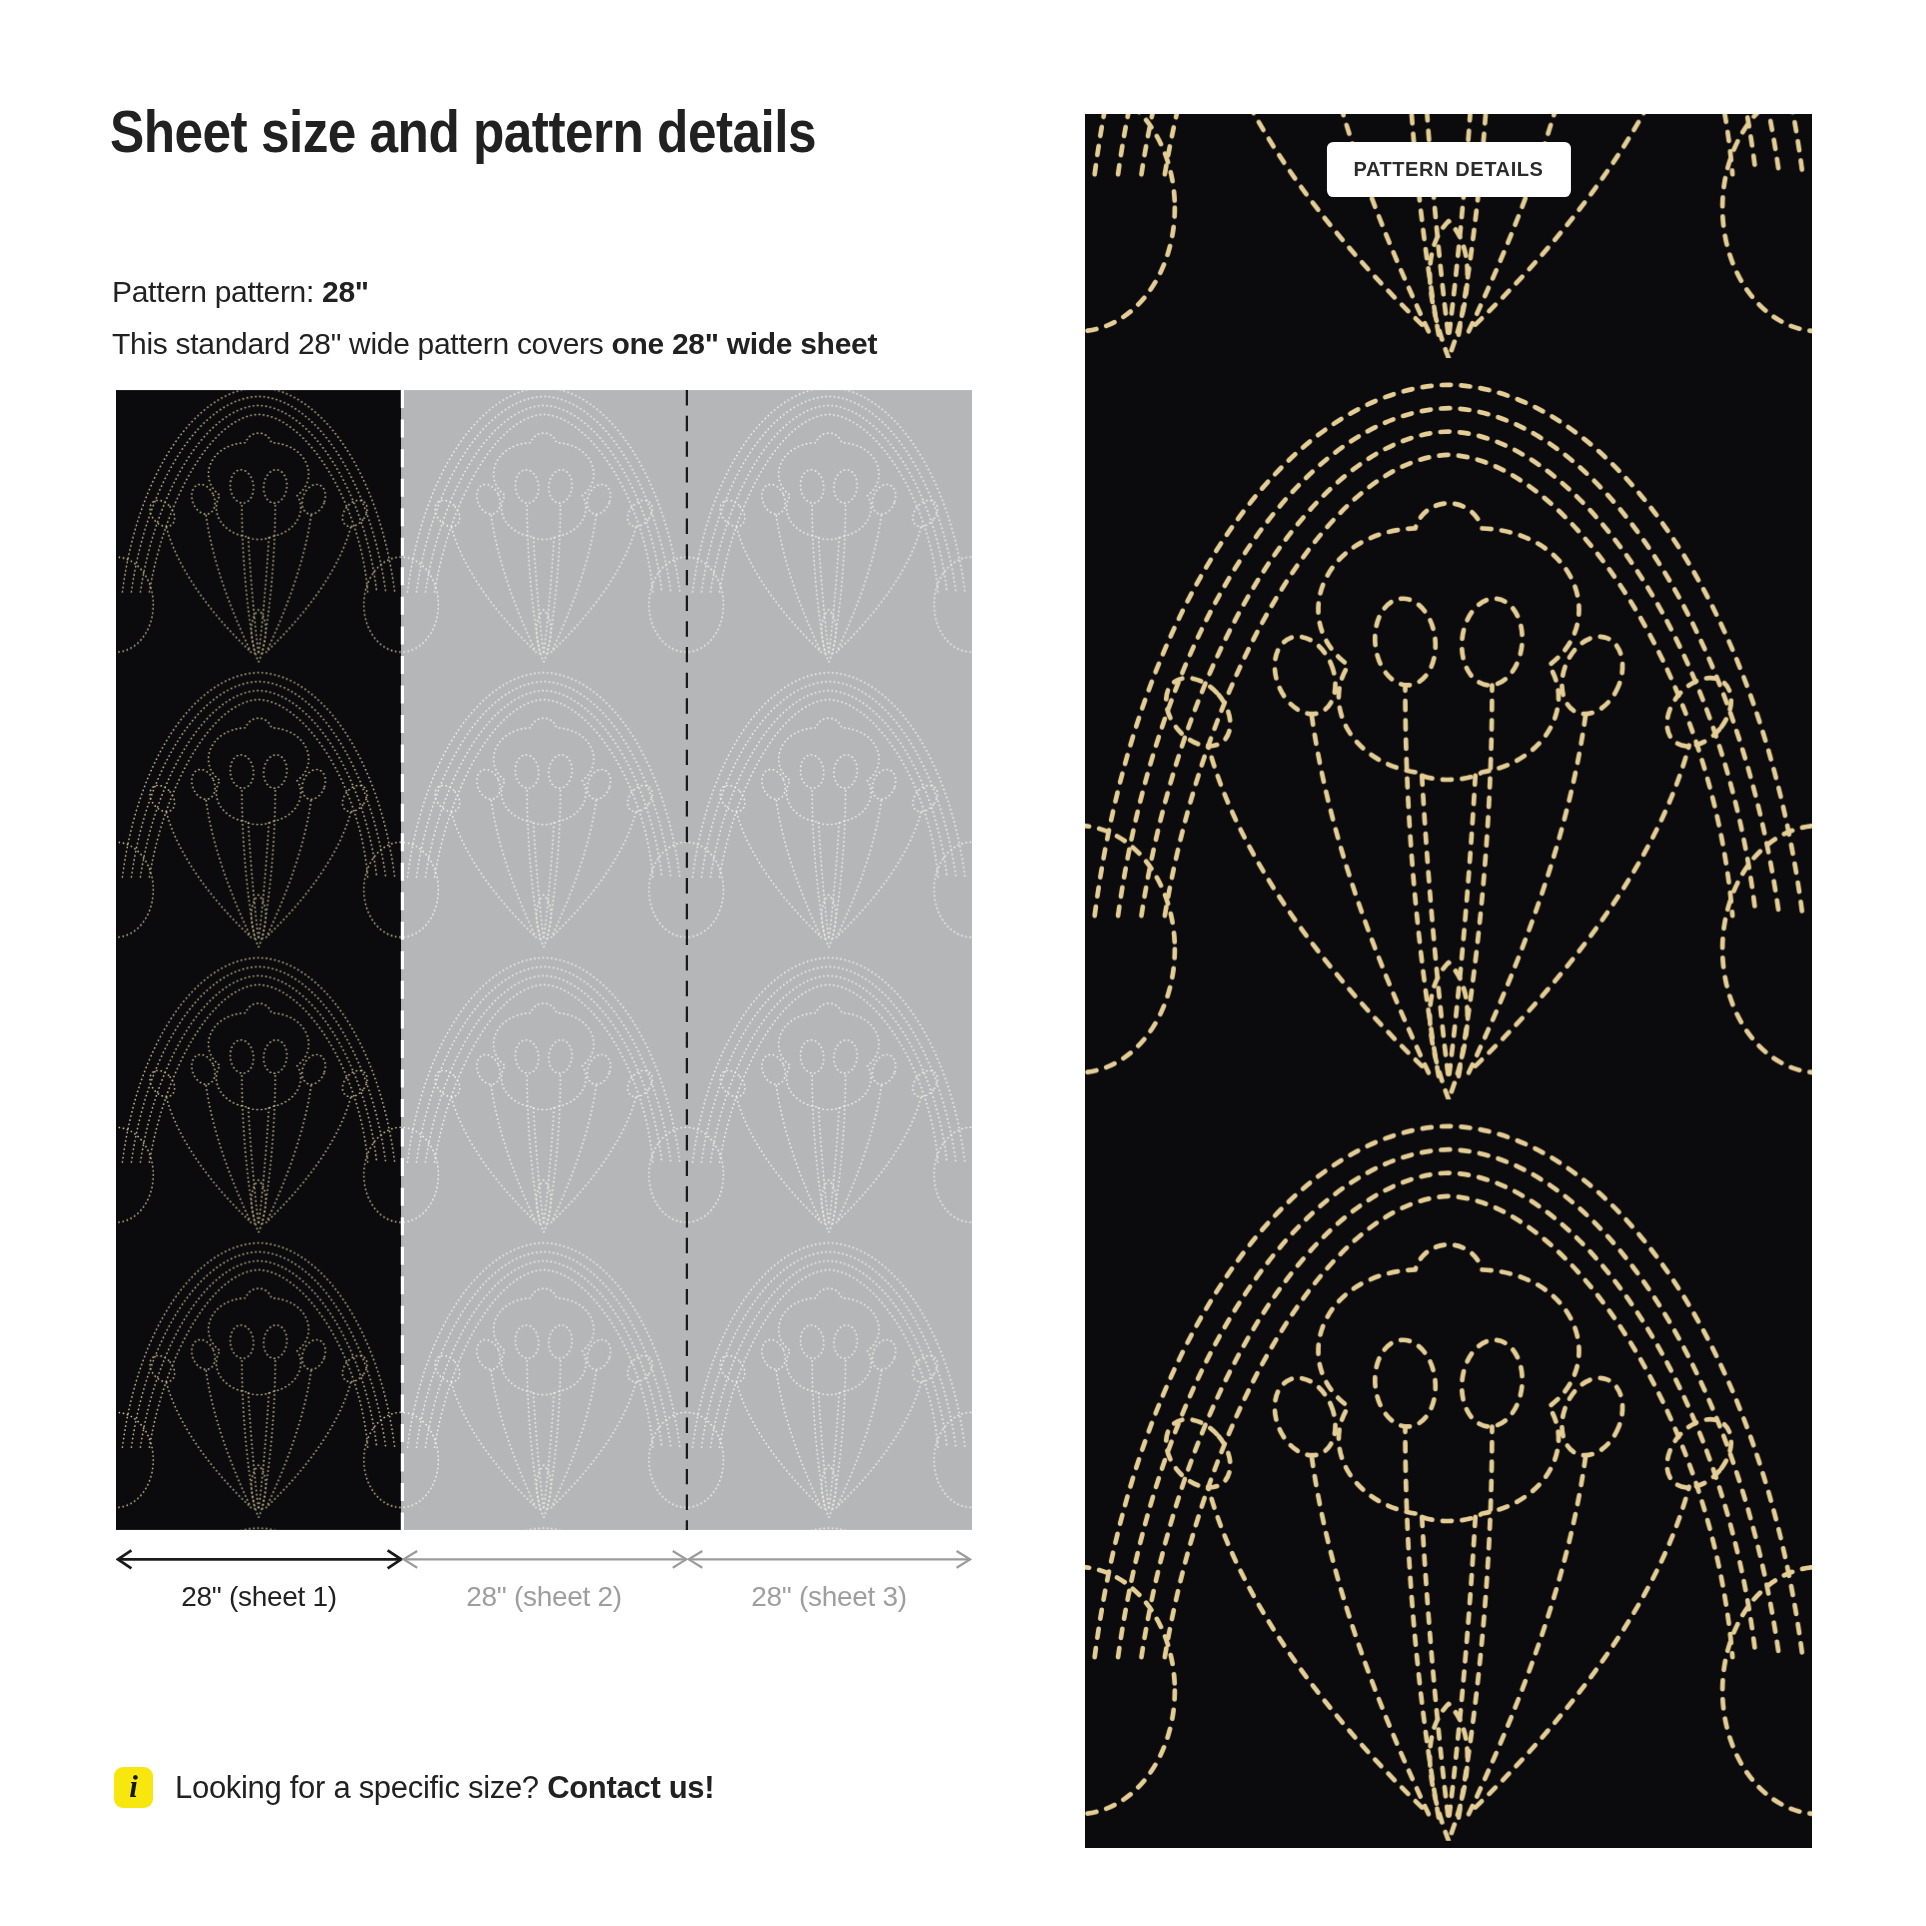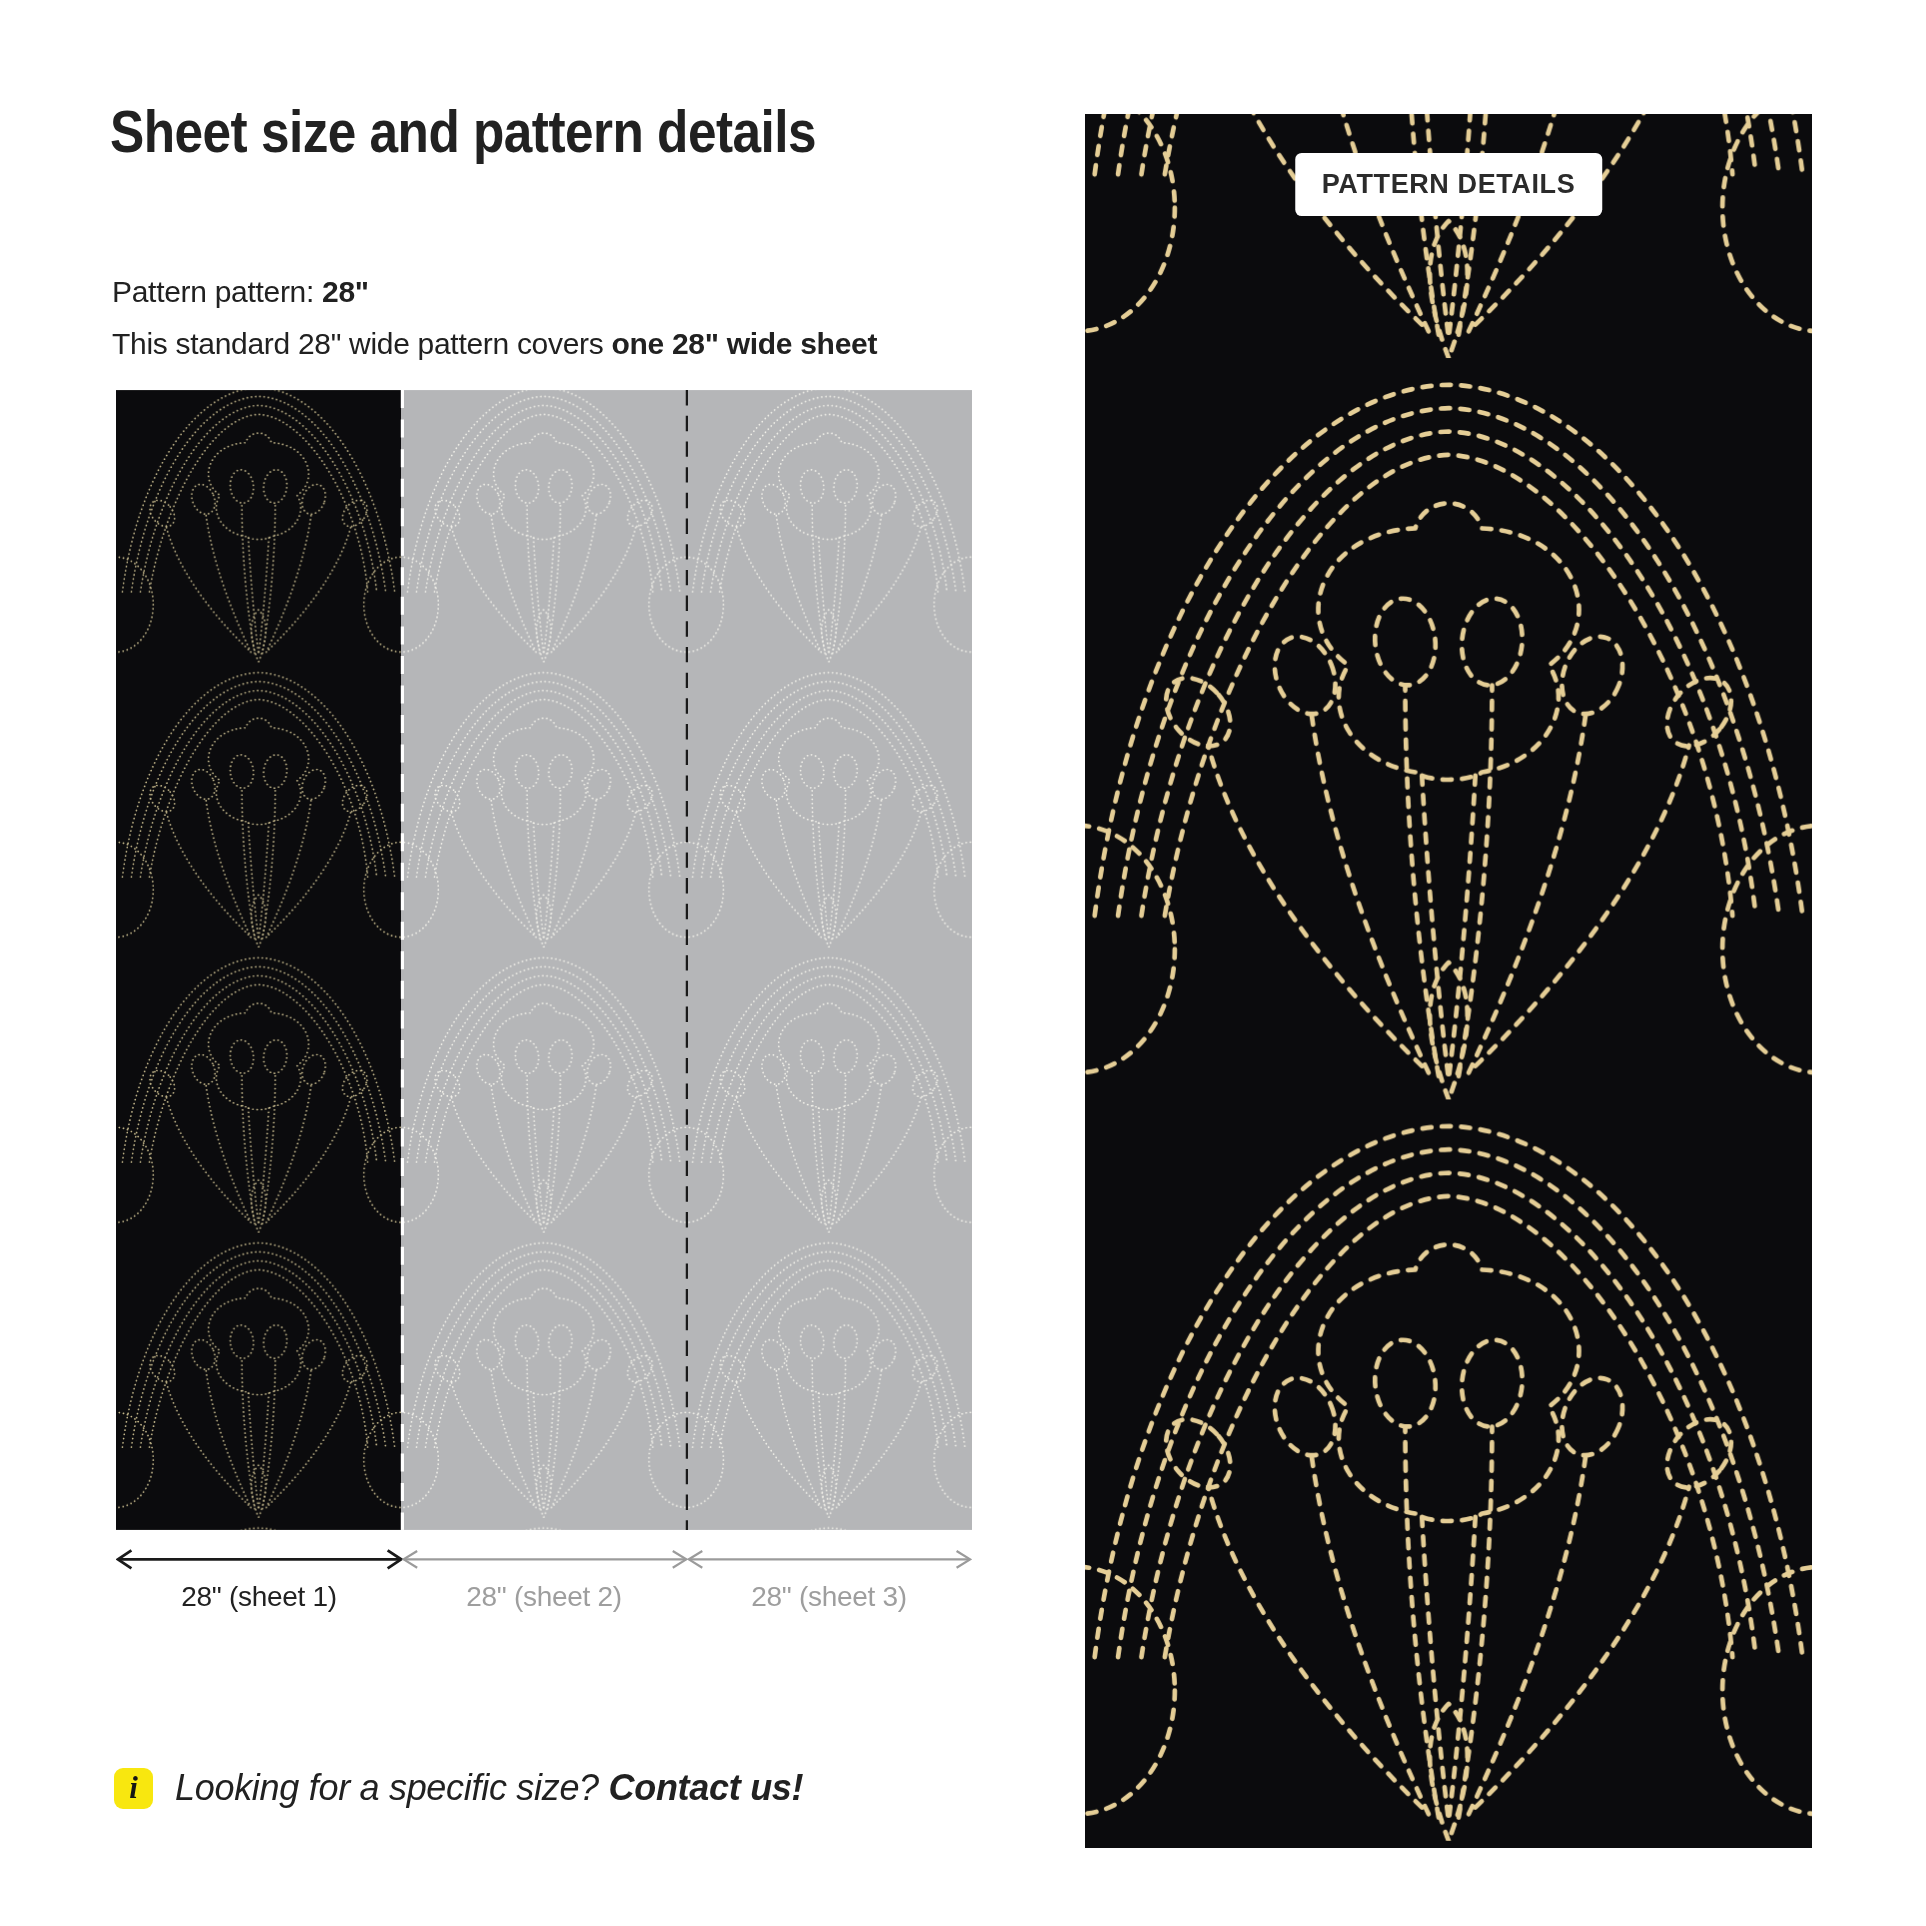--- a/index.html
+++ b/index.html
@@ -44,31 +44,31 @@
     position:absolute; left:114px; top:1767px; display:flex; align-items:center; gap:22px;
   }
   .info-icon{
     width:39px; height:41px; border-radius:9px; background:var(--yellow);
     display:flex; align-items:center; justify-content:center; flex:0 0 auto;
   }
   .info-icon span{
     font-family:"Liberation Serif", serif; font-style:italic; font-weight:700;
     font-size:31px; color:#151515; line-height:1; transform:translateY(-1.3px);
   }
-  .info-text{ font-size:36px; color:var(--text-dark); letter-spacing:-0.3px; white-space:nowrap;font-style:italic; }
+  .info-text{ font-size:31px; color:var(--text-dark); letter-spacing:-0.3px; white-space:nowrap; }
   .info-text b{ font-weight:700; }
   .detail-panel{
     position:absolute; left:1085px; top:114px; width:727px; height:1734px;
     background:var(--ink-black);
   }
   .detail-panel svg{ position:absolute; left:0; top:0; }
   .panel-label{
-    position:absolute; top:39px; left:50%; transform:translateX(-50%);
+    position:absolute; top:28px; left:50%; transform:translateX(-50%);
     background:#ffffff; border-radius:6.4px; padding:16px 27px;
-    font-size:27px; font-weight:700; letter-spacing:0.6px; color:#2b2b2b;
+    font-size:20px; font-weight:700; letter-spacing:0.6px; color:#2b2b2b;
     white-space:nowrap; z-index:2;
   }
   
   .strokes{ fill:none; stroke-linecap:round; stroke-linejoin:round;
             stroke-width:2.6; stroke-dasharray:0.2 6.4; }
   .dark-strokes{ stroke:var(--gold-dim); }
   .gray-strokes{ stroke:var(--dot-white); }
   .strokes-big{ fill:none; stroke-linecap:round; stroke-linejoin:round;
             stroke-width:2.8; stroke-dasharray:5.4 6.2; stroke:var(--gold); }
   .sep-white{ stroke:#ffffff; stroke-width:5; stroke-dasharray:28 18; }

